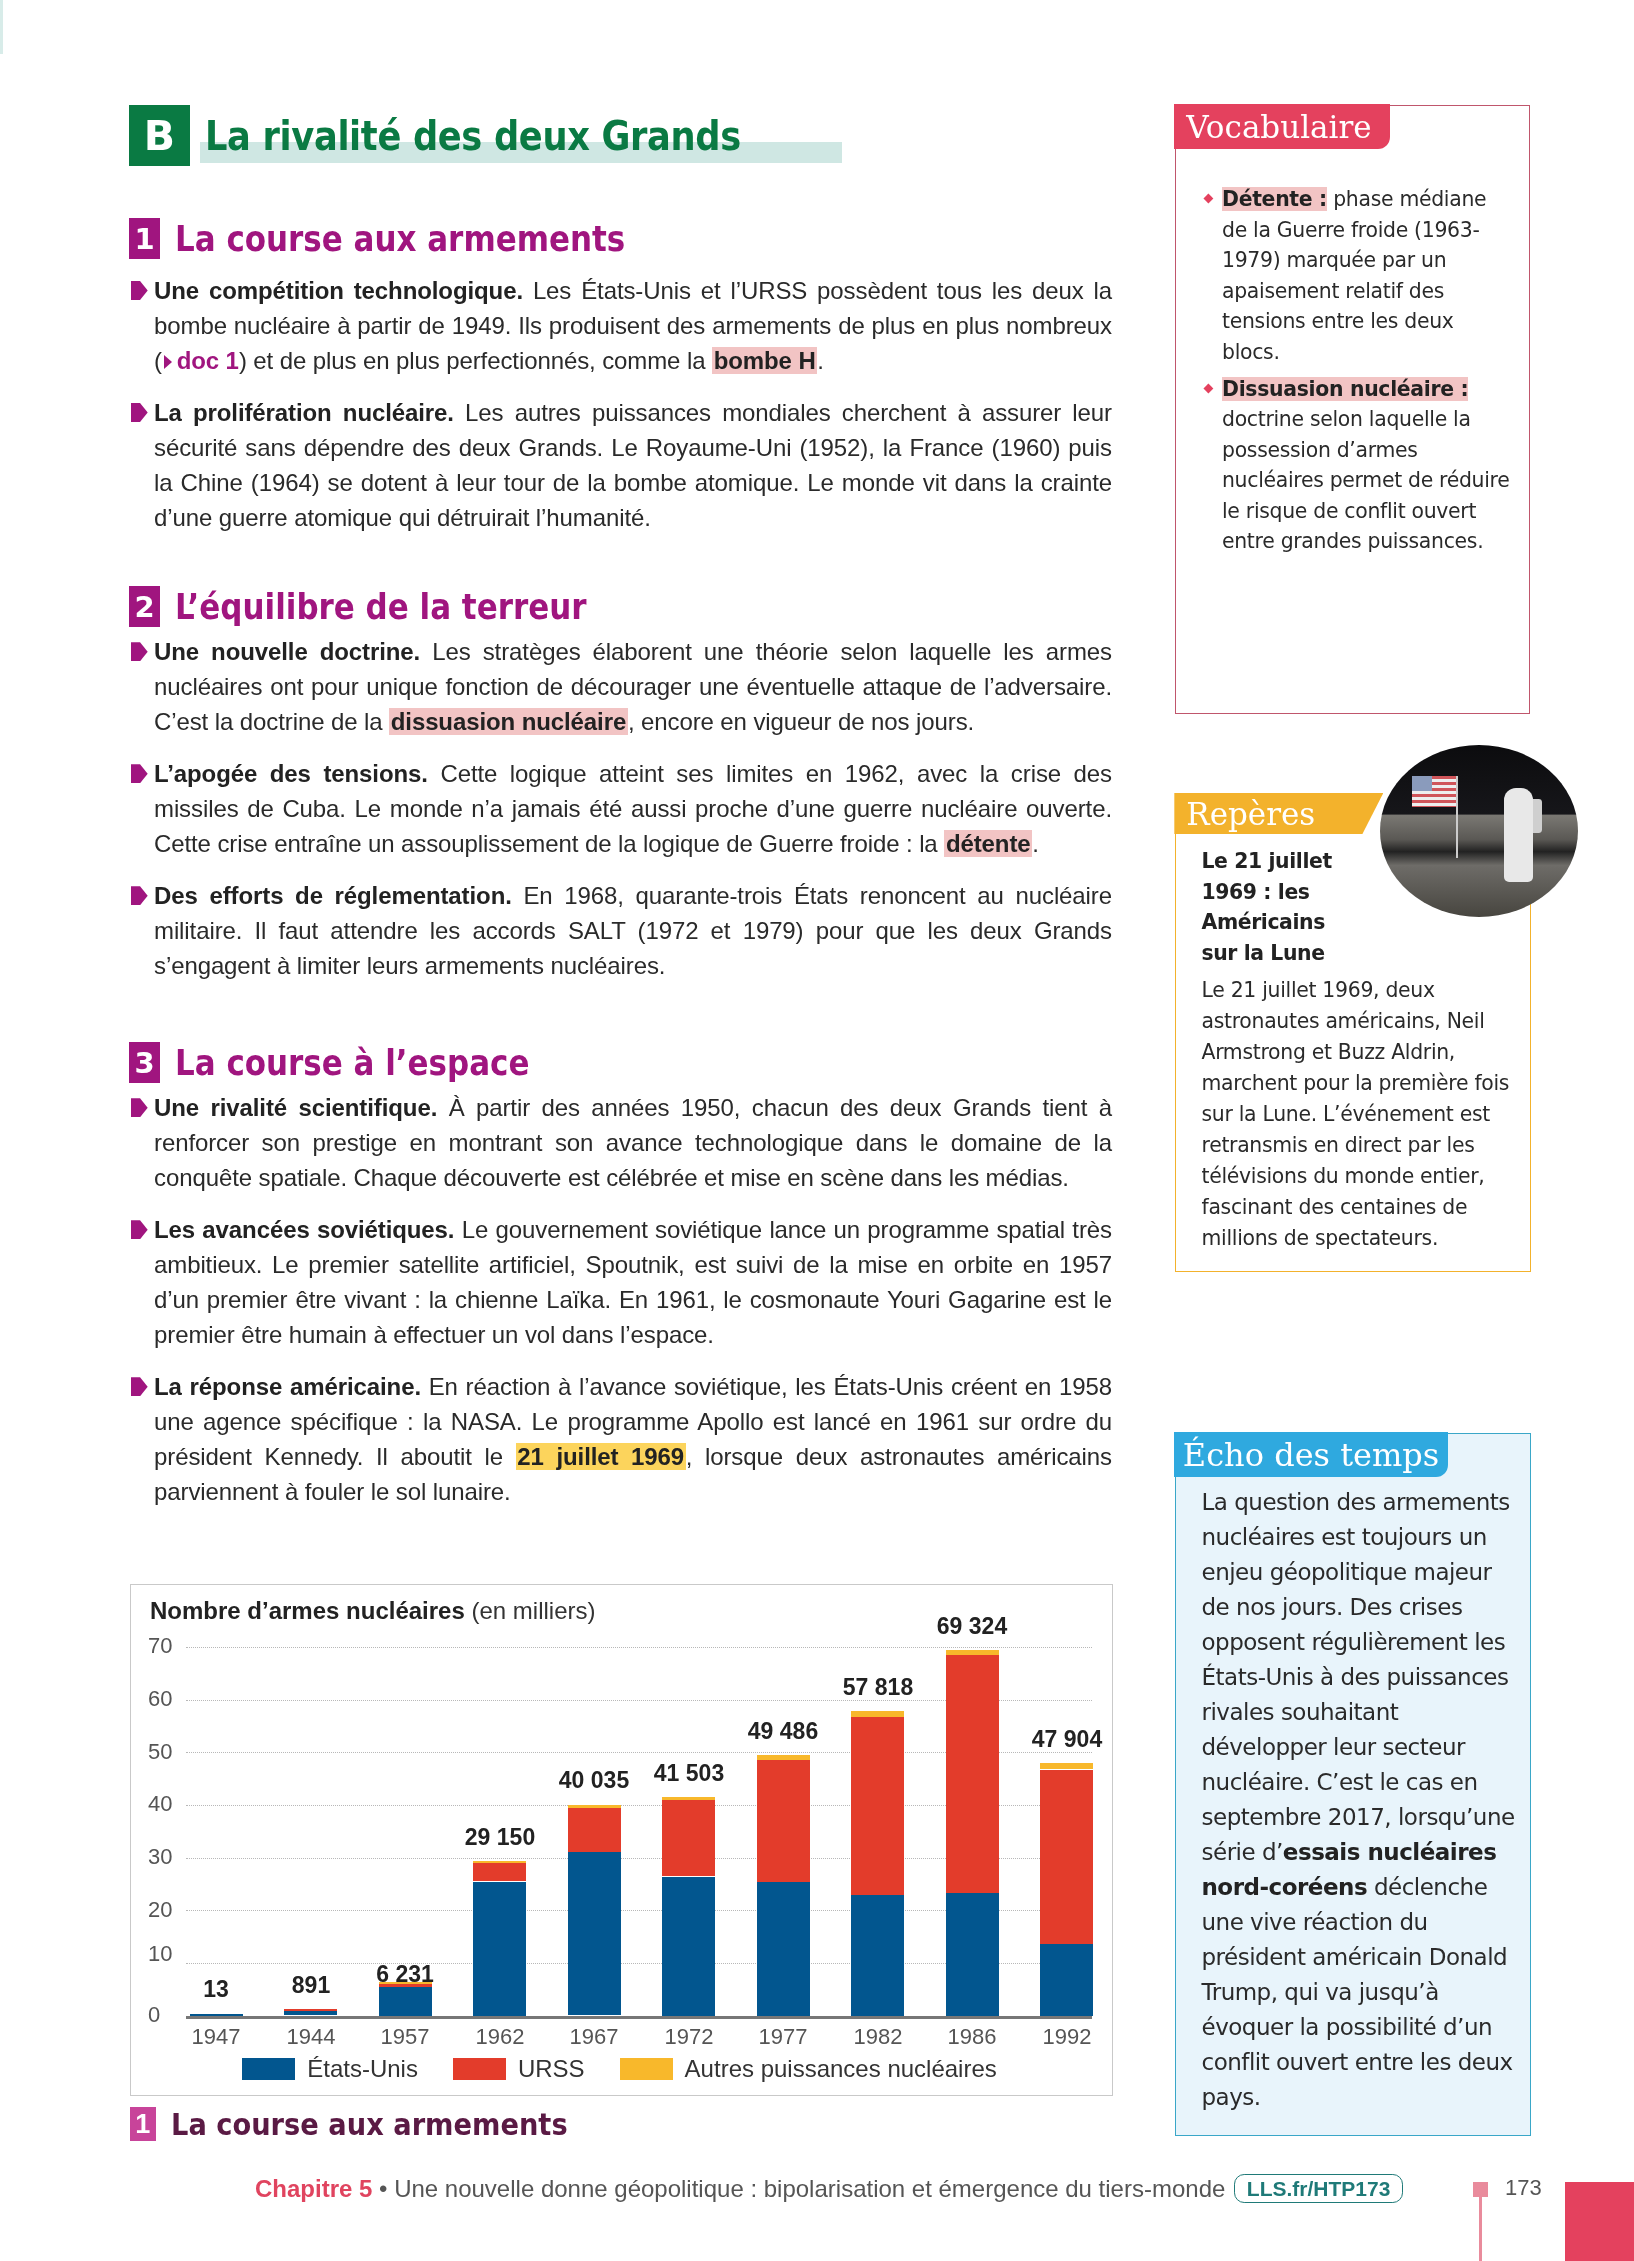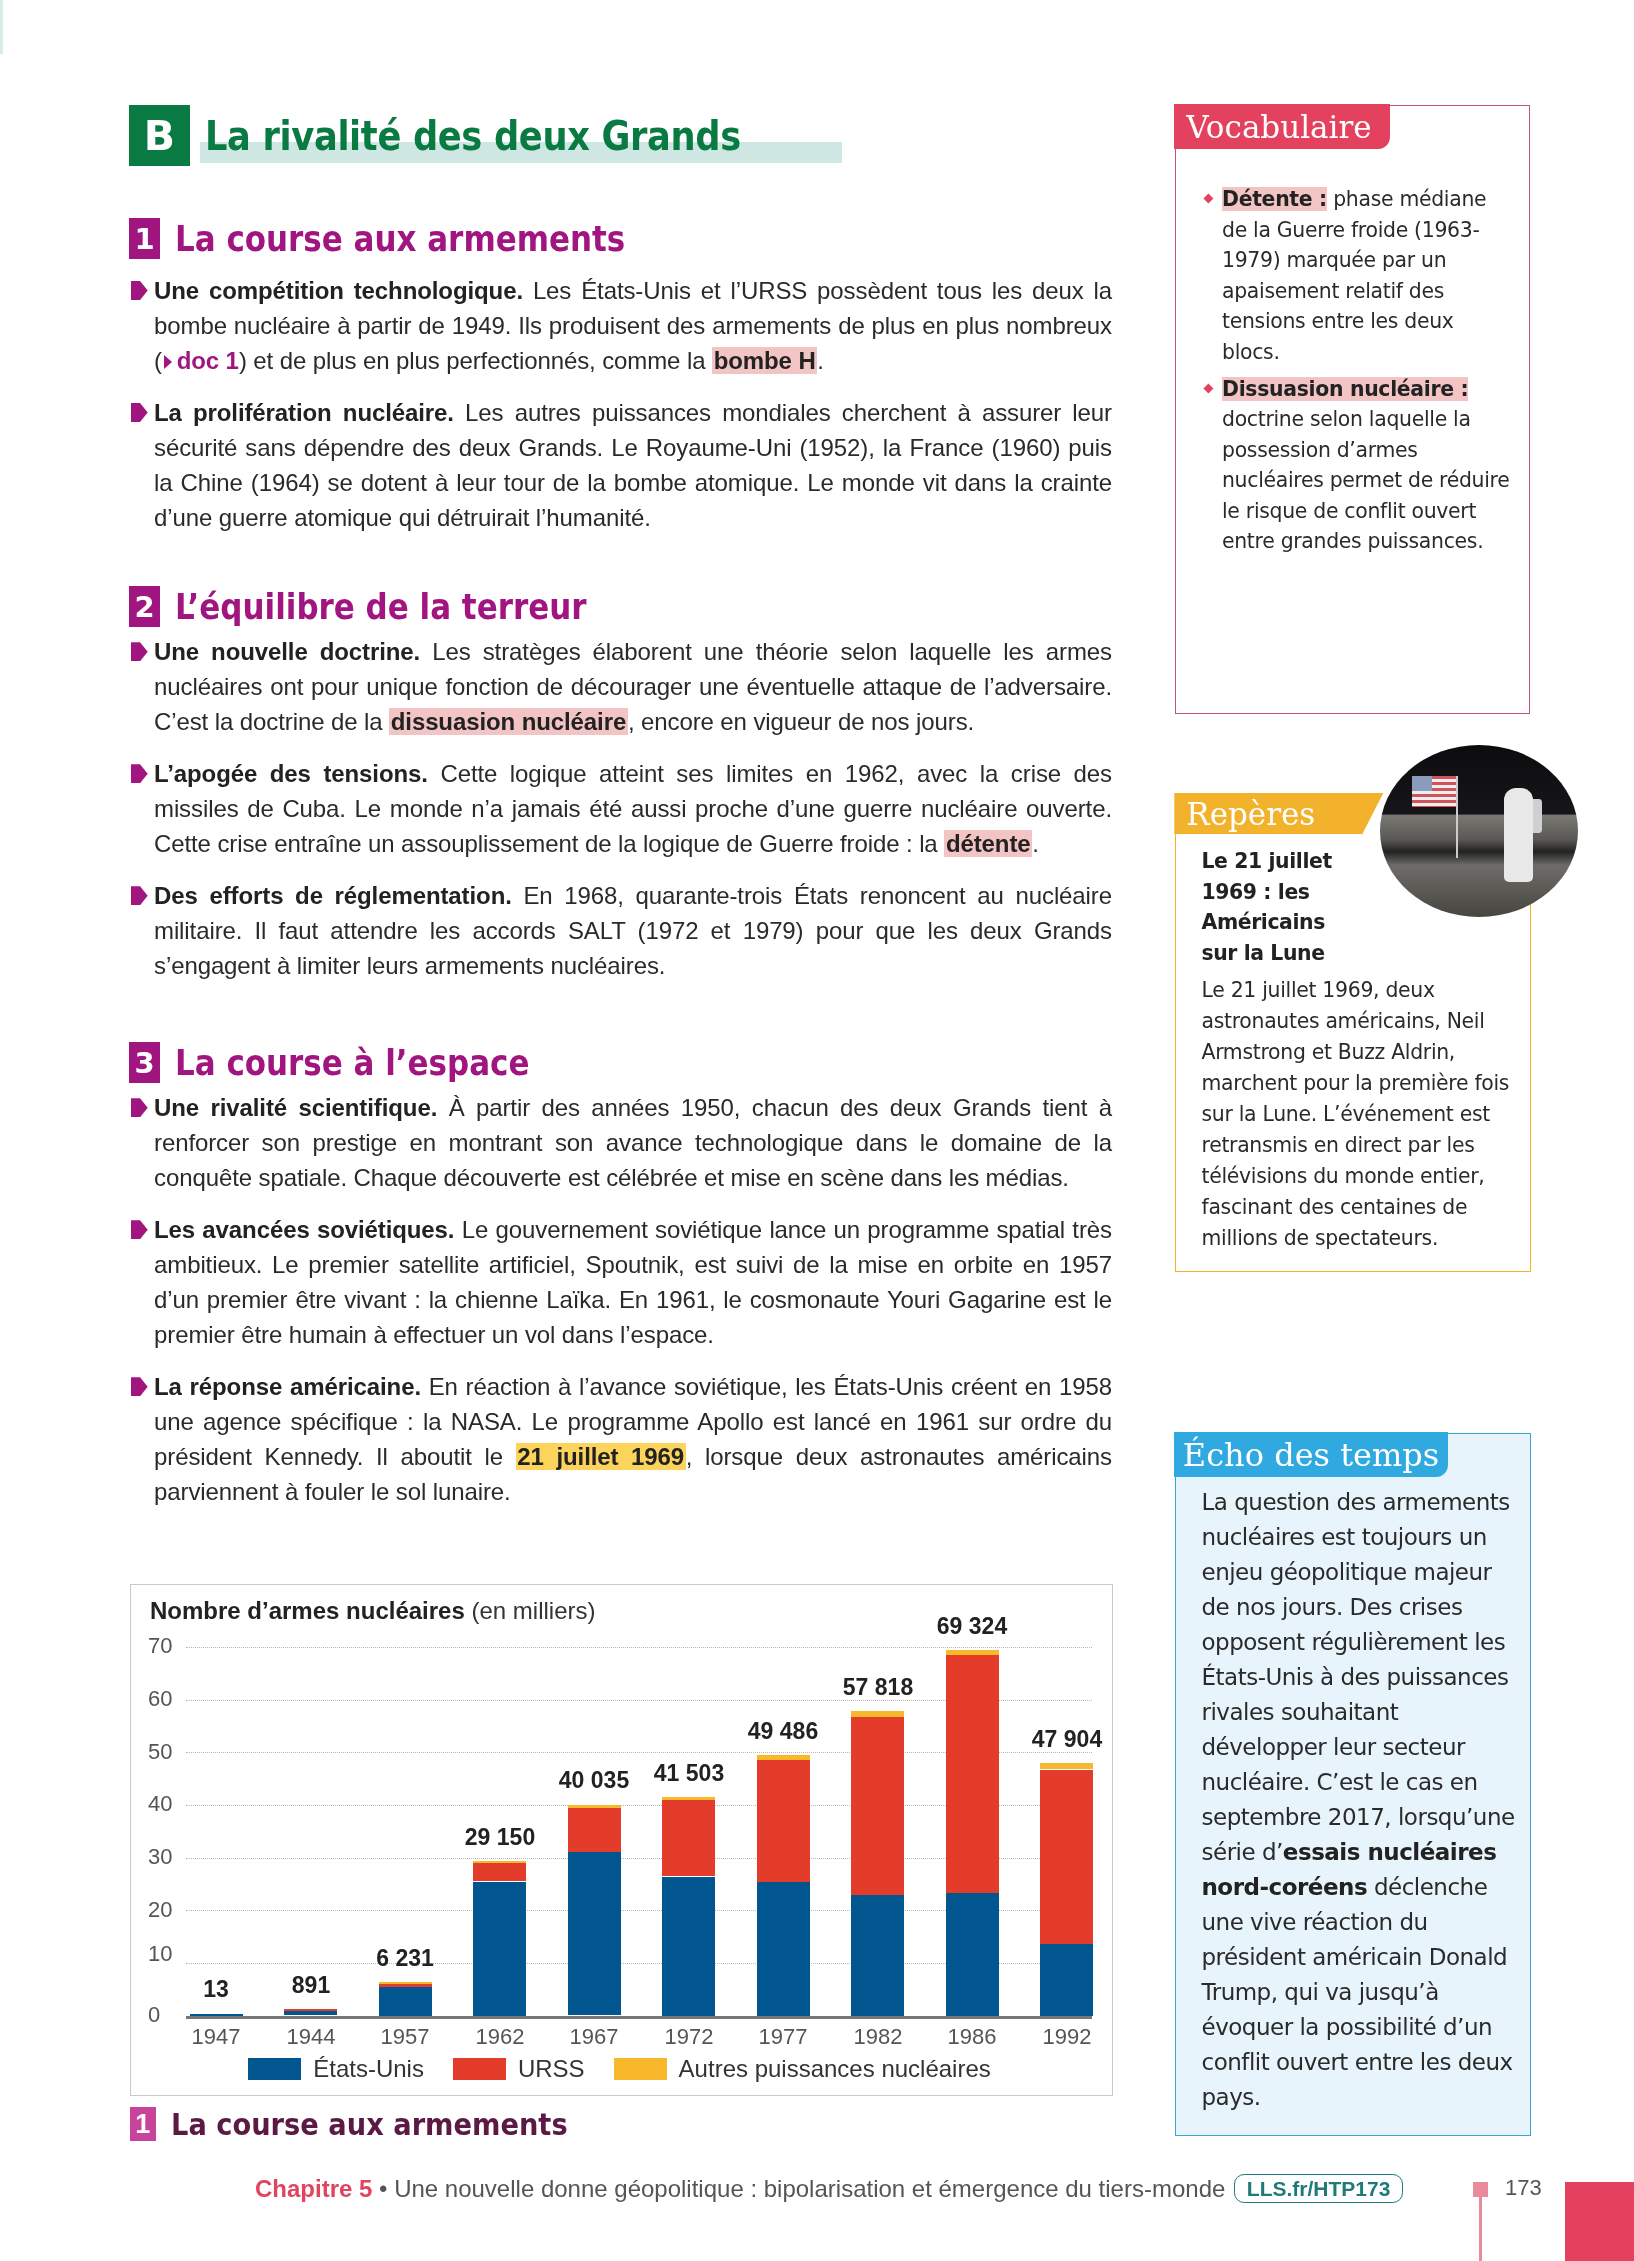--- a/index.html
+++ b/index.html
@@ -56,21 +56,21 @@
   }
   .chart-title { position:absolute; left:19px; top:12px; font-size:24px; color:#333; white-space:nowrap; }
   .chart-title b { font-weight:bold; color:#222; }
   .y-tick { position:absolute; left:17px; width:34px; text-align:left; font-size:22px; color:#555; }
   .gridline { position:absolute; left:55px; right:20.4px; height:0; border-top:1.7px dotted #b8b8b8; }
   .baseline { position:absolute; left:55px; right:20.4px; height:2.6px; background:#777; }
   .bar { position:absolute; width:53px; }
   .seg { position:absolute; left:0; right:0; }
   .bar-label { position:absolute; font-weight:bold; font-size:23px; color:#222; white-space:nowrap; transform:translateX(-50%); }
   .x-label { position:absolute; font-size:22px; color:#555; transform:translateX(-50%); white-space:nowrap; }
-  .legend { position:absolute; top:470px; left:13px; right:0; display:flex; justify-content:center; gap:12px; font-size:24px; color:#333; }
+  .legend { position:absolute; top:470px; left:13px; right:0; display:flex; justify-content:center; gap:18px; font-size:24px; color:#333; }
   .legend-swatch { width:53px; height:22px; display:inline-block; }
   .legend-item { display:flex; align-items:center; gap:12px; margin-right:17px; }
 
   .doc-caption { left:130px; top:2106px; display:flex; align-items:center; }
   .doc-num { width:25.5px; height:34px; background:#c8449a; color:#fff; font-weight:bold; font-size:27px; display:flex; align-items:center; justify-content:center; }
   .doc-text { margin-left:15.3px; color:#5a1a44; font-weight:bold; font-size:31px; transform:scaleX(0.88); transform-origin:left center; white-space:nowrap; font-family:"DejaVu Sans", sans-serif; }
 
   
   .side-box { position:absolute; box-sizing:border-box; }
   .side-tab {
@@ -208,21 +208,21 @@
         <div class="seg" style="background: rgb(227, 60, 43); height: 2.1px; top: 424px;"></div>
         <div class="seg" style="background: rgb(248, 184, 43); height: 0px; top: 424px;"></div>
       </div>
       <div class="bar-label" style="left: 180px; top: 387px;">891</div>
       <div class="x-label" style="left: 180px; top: 439px;">1944</div>
       <div class="bar" style="left: 248px;">
         <div class="seg" style="background: rgb(2, 86, 143); height: 28.5px; top: 402px;"></div>
         <div class="seg" style="background: rgb(227, 60, 43); height: 3.2px; top: 399px;"></div>
         <div class="seg" style="background: rgb(248, 184, 43); height: 2.1px; top: 397px;"></div>
       </div>
-      <div class="bar-label" style="left: 274px; top: 360px;">6 231</div>
+      <div class="bar-label" style="left: 274px; top: 376px;">6 231</div>
       <div class="x-label" style="left: 274px; top: 439px;">1957</div>
       <div class="bar" style="left: 342px;">
         <div class="seg" style="background: rgb(2, 86, 143); height: 134px; top: 297px;"></div>
         <div class="seg" style="background: rgb(227, 60, 43); height: 18.4px; top: 278px;"></div>
         <div class="seg" style="background: rgb(248, 184, 43); height: 2.1px; top: 276px;"></div>
       </div>
       <div class="bar-label" style="left: 369px; top: 239px;">29 150</div>
       <div class="x-label" style="left: 369px; top: 439px;">1962</div>
       <div class="bar" style="left: 437px;">
         <div class="seg" style="background: rgb(2, 86, 143); height: 164px; top: 266px;"></div>

